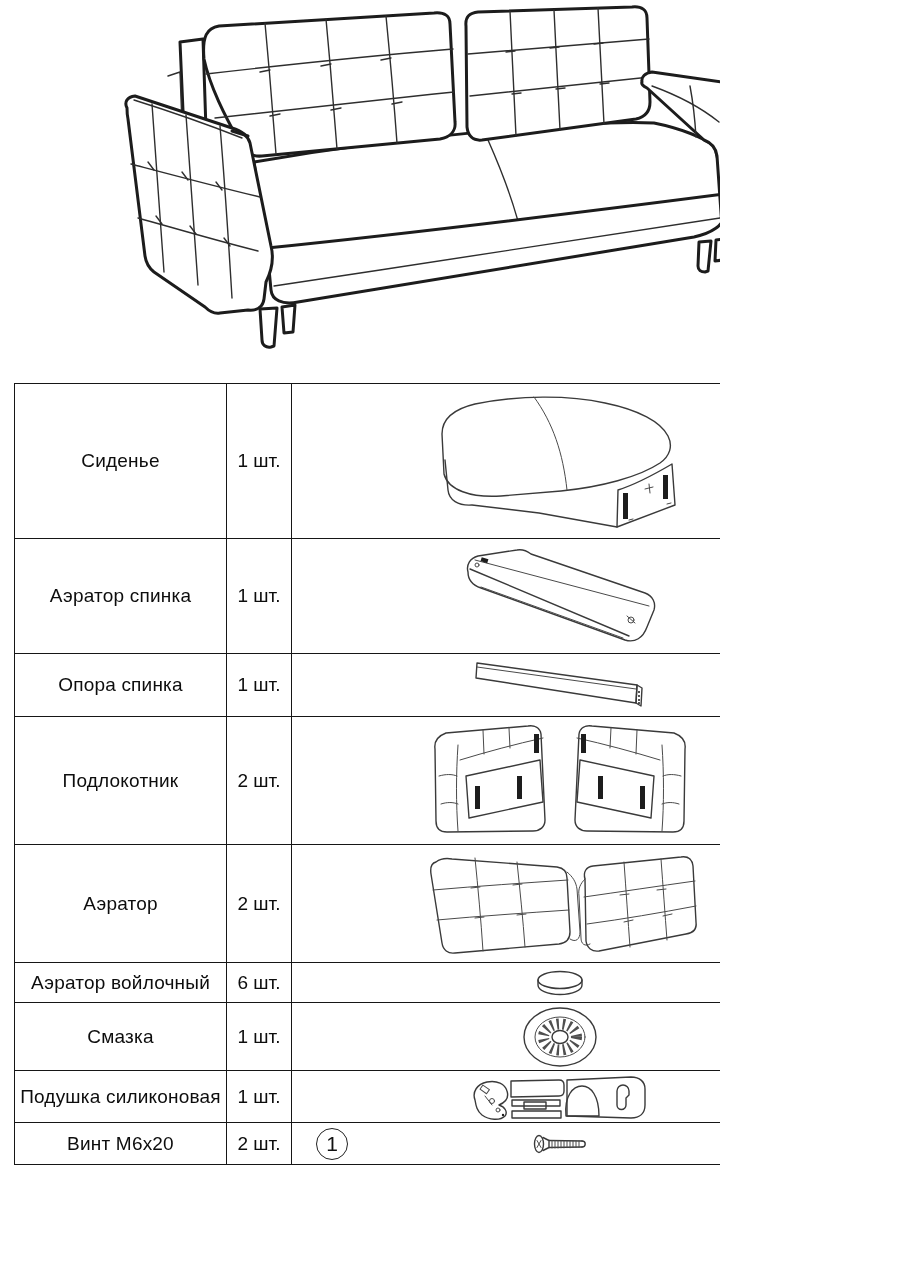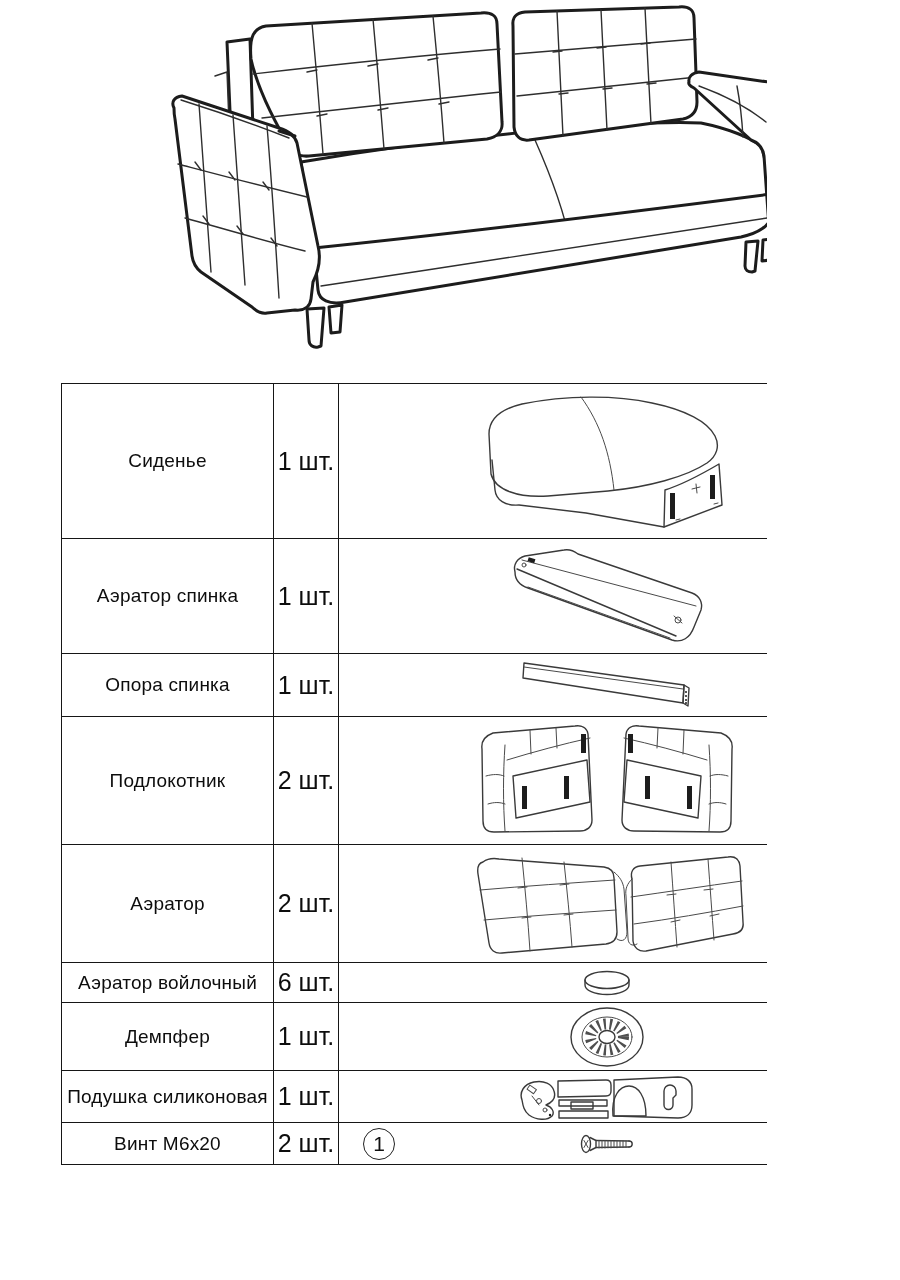--- a/index.html
+++ b/index.html
@@ -1,31 +1,31 @@
 <!DOCTYPE html>
 <html><head>
 <meta charset="utf-8">
 <style>
   html,body{margin:0;padding:0;background:#fff;}
   .sheet{position:relative;width:720px;height:1280px;background:#ffffff;overflow:hidden;
-         font-family:"Liberation Sans", sans-serif;color:#0d0d0d;margin-left:47px;}
+         font-family:"Liberation Sans", sans-serif;color:#0d0d0d;}
   .hero{position:absolute;left:114px;top:4px;width:662px;height:348px;}
   
   .h{stroke:#1c1c1c;stroke-width:3;fill:none;stroke-linecap:round;stroke-linejoin:round;}
   .l{stroke:#2e2e2e;stroke-width:1.4;fill:none;stroke-linecap:round;stroke-linejoin:round;}
   .f{fill:#ffffff;}
   
   .p{stroke:#3a3a3a;stroke-width:1.4;fill:none;stroke-linecap:round;stroke-linejoin:round;}
   .q{stroke:#4a4a4a;stroke-width:1;fill:none;stroke-linecap:round;stroke-linejoin:round;}
   .k{fill:#1d1d1d;stroke:none;}
   .w{stroke:#ffffff;stroke-width:1.2;fill:none;}
   table.parts{position:absolute;left:14px;top:383px;width:872px;border-collapse:collapse;table-layout:fixed;}
   table.parts td{border:1.5px solid #161616;vertical-align:middle;padding:0;}
   td.name{font-size:19px;text-align:center;letter-spacing:.2px;}
-  td.qty{font-size:25px;text-align:center;}
+  td.qty{font-size:19px;text-align:center;}
   td.img{position:relative;}
   .imgwrap{display:flex;align-items:center;justify-content:center;padding-right:58px;}
   .badge{position:absolute;left:24px;top:50%;transform:translateY(-50%);
          width:30px;height:30px;border:1.7px solid #222;border-radius:50%;
          display:flex;align-items:center;justify-content:center;
          font-size:21px;color:#111;background:#fff;}
   tr.r1{height:155px} tr.r2{height:115px} tr.r3{height:63px} tr.r4{height:128px}
   tr.r5{height:118px} tr.r6{height:57px} tr.r7{height:40px} tr.r8{height:68px}
   tr.r9{height:52px} tr.r10{height:42px} tr.r11{height:45px}
 </style>
@@ -215,21 +215,21 @@
             <div class="imgwrap">
         <svg width="48" height="27" viewBox="0 0 48 27">
           <path class="p" d="M2,11 L2,16 C2,21 11,25.5 24,25.5 C37,25.5 46,21 46,16 L46,11"></path>
           <ellipse class="p f" cx="24" cy="11" rx="22" ry="8.5"></ellipse>
         </svg>
       </div>
           </td>
     </tr>
 
     <tr class="r8">
-      <td class="name">Демпфер</td>
+      <td class="name">Смазка</td>
       <td class="qty">1 шт.</td>
       <td class="img">
             <div class="imgwrap">
         <svg width="76" height="62" viewBox="0 0 76 62">
           <ellipse class="p f" cx="38" cy="31" rx="36" ry="29"></ellipse>
           <ellipse class="q f" cx="38" cy="31" rx="25" ry="20"></ellipse>
           <ellipse cx="38" cy="31" rx="16.5" ry="13" fill="none" stroke="#4f4f4f" stroke-width="11" stroke-dasharray="2.2 3.8"></ellipse>
           <ellipse class="p f" cx="38" cy="31" rx="8" ry="6.5"></ellipse>
         </svg>
       </div>

